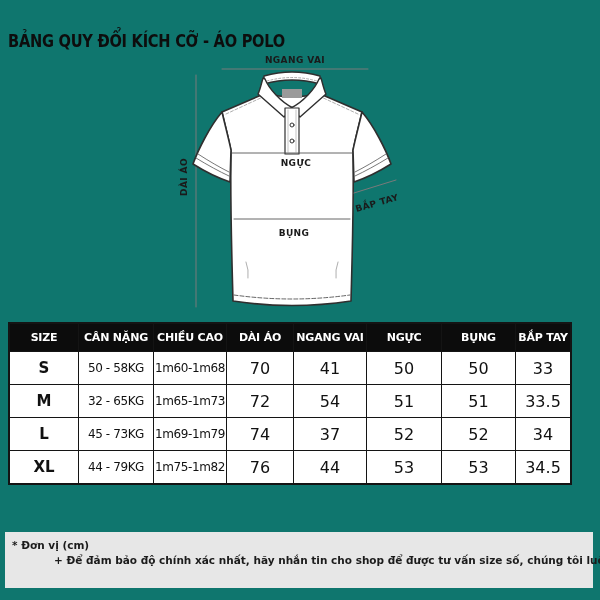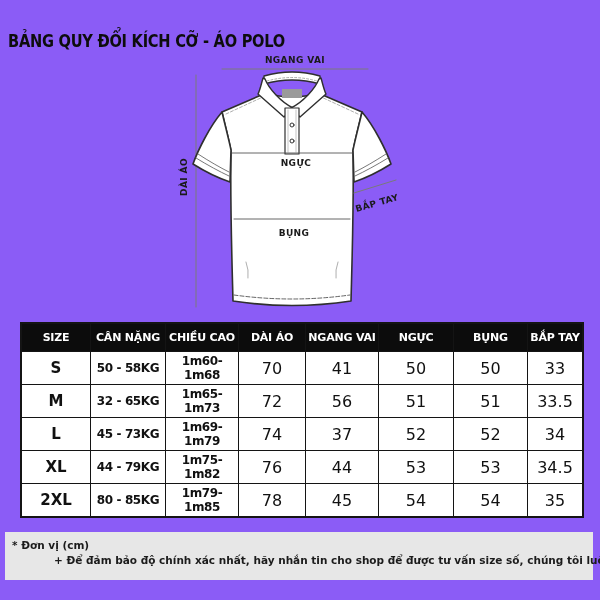--- a/index.html
+++ b/index.html
@@ -1,49 +1,49 @@
 <!DOCTYPE html>
 <html><head>
 <meta charset="utf-8">
 <style>
   html,body { margin:0; padding:0; background:#fff; }
   .stage {
-    position:relative; width:600px; height:600px; background:#8b5cf6;
+    position:relative; width:600px; height:600px; background:#0f766e;
     font-family:"DejaVu Sans","Liberation Sans",sans-serif; color:#111; overflow:hidden;
   }
   .page-title {
     position:absolute; left:8px; top:31px; margin:0;
     font-size:17px; font-weight:800; letter-spacing:-0.3px; white-space:nowrap;
     transform:scaleX(.86); transform-origin:left center; color:#0d0d0d;
   }
   .diagram { position:absolute; left:130px; top:52px; width:340px; height:270px; }
   .diagram text {
     font-family:"DejaVu Sans","Liberation Sans",sans-serif;
     font-size:9px; font-weight:700; fill:#1a1a1a; letter-spacing:.4px; text-anchor:middle;
   }
   .size-table {
-    position:absolute; left:20px; top:322px; width:564px;
+    position:absolute; left:8px; top:322px; width:564px;
     border-collapse:collapse; table-layout:fixed; border:2px solid #141414;padding-left:36px;
   }
   .size-table th, .size-table td {
     border:1.5px solid #141414; text-align:center; vertical-align:middle; padding:0;
   }
   .size-table thead th {
     background:#0c0c0c; color:#ffffff; height:27px;
     font-size:11px; font-weight:700; letter-spacing:-0.2px;
   }
   .size-table td { height:32px; background:#ffffff; }
   .c0{width:68px} .c1{width:74px} .c2{width:72px} .c3{width:66px}
   .c4{width:72px} .c5{width:74px} .c6{width:73px}
   .size-table td.c0 { font-size:15px; font-weight:700; }
-  .size-table td.c1, .size-table td.c2 { font-size:12px; font-weight:700; letter-spacing:-0.4px; }
+  .size-table td.c1, .size-table td.c2 { font-size:12px; font-weight:400; letter-spacing:-0.4px; }
   .size-table td.c3, .size-table td.c4, .size-table td.c5,
   .size-table td.c6, .size-table td.c7 { font-size:16px; font-weight:400; }
   .notes {
-    position:absolute; left:5px; top:532px; width:588px; height:48px;
+    position:absolute; left:5px; top:532px; width:588px; height:56px;
     background:#e7e7e7; box-sizing:border-box; padding:6px 4px 0 7px;
     font-size:10.5px; font-weight:700; line-height:15px; color:#1b1b1b; white-space:nowrap;
   }
   .notes .indent { padding-left:42px; }
 </style>
 </head>
 <body>
 
 <div class="stage">
 
@@ -136,21 +136,21 @@
           <td class="c4">41</td>
           <td class="c5">50</td>
           <td class="c6">50</td>
           <td class="c7">33</td>
         </tr>
         <tr>
           <td class="c0">M</td>
           <td class="c1">32 - 65KG</td>
           <td class="c2">1m65-1m73</td>
           <td class="c3">72</td>
-          <td class="c4">56</td>
+          <td class="c4">54</td>
           <td class="c5">51</td>
           <td class="c6">51</td>
           <td class="c7">33.5</td>
         </tr>
         <tr>
           <td class="c0">L</td>
           <td class="c1">45 - 73KG</td>
           <td class="c2">1m69-1m79</td>
           <td class="c3">74</td>
           <td class="c4">37</td>
@@ -161,30 +161,20 @@
         <tr>
           <td class="c0">XL</td>
           <td class="c1">44 - 79KG</td>
           <td class="c2">1m75-1m82</td>
           <td class="c3">76</td>
           <td class="c4">44</td>
           <td class="c5">53</td>
           <td class="c6">53</td>
           <td class="c7">34.5</td>
         </tr>
-        <tr>
-          <td class="c0">2XL</td>
-          <td class="c1">80 - 85KG</td>
-          <td class="c2">1m79-1m85</td>
-          <td class="c3">78</td>
-          <td class="c4">45</td>
-          <td class="c5">54</td>
-          <td class="c6">54</td>
-          <td class="c7">35</td>
-        </tr>
       </tbody>
   </table>
 
   <div class="notes">
     <div>* Đơn vị (cm)</div>
     <div class="indent">+ Để đảm bảo độ chính xác nhất, hãy nhắn tin cho shop để được tư vấn size số, chúng tôi luôn sẵn sàng hỗ trợ bạn!</div>
   </div>
 
 </div>
 

